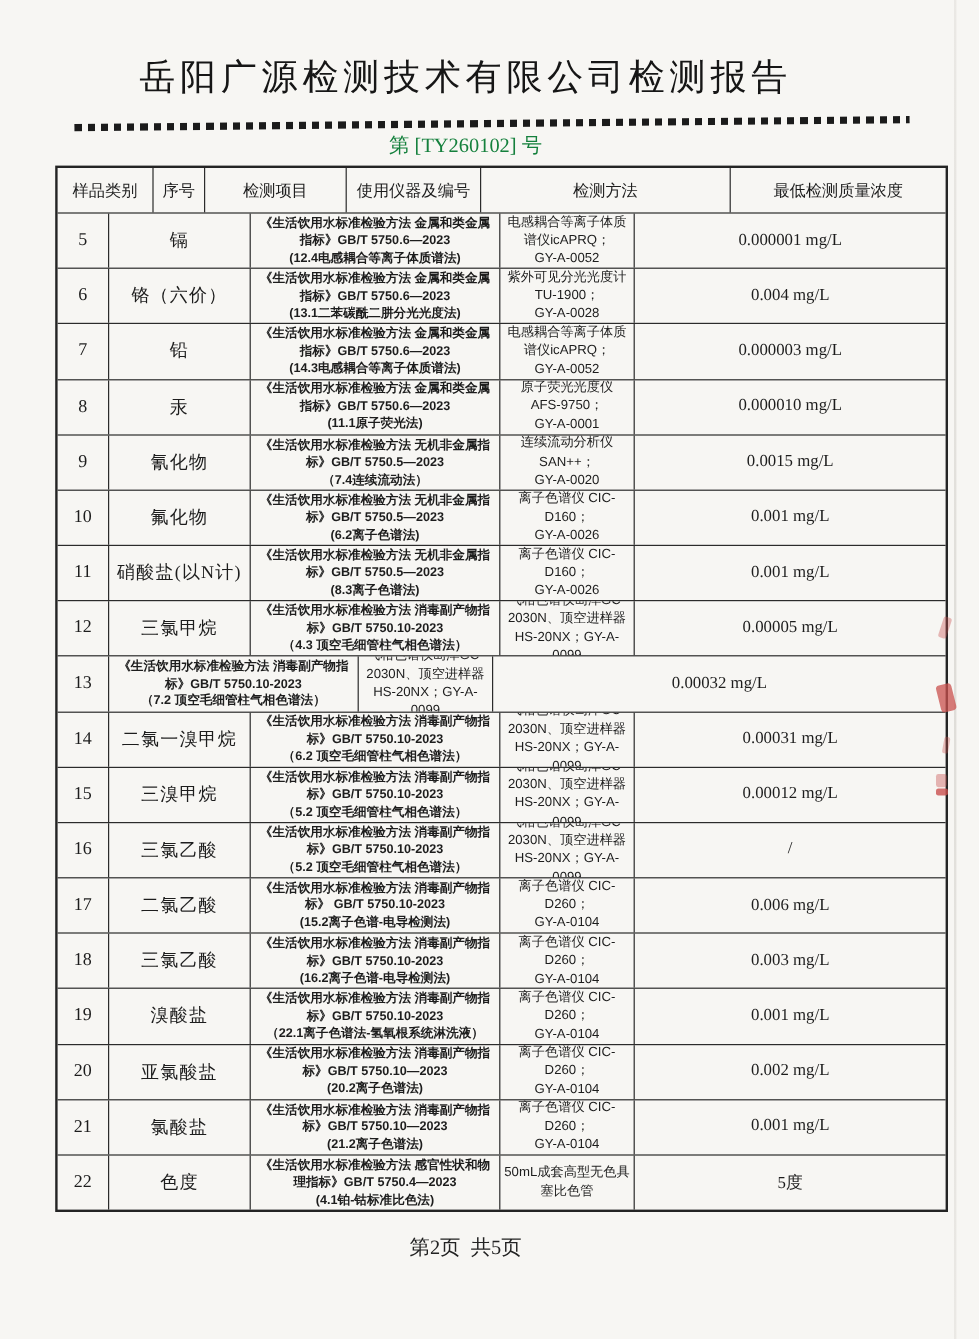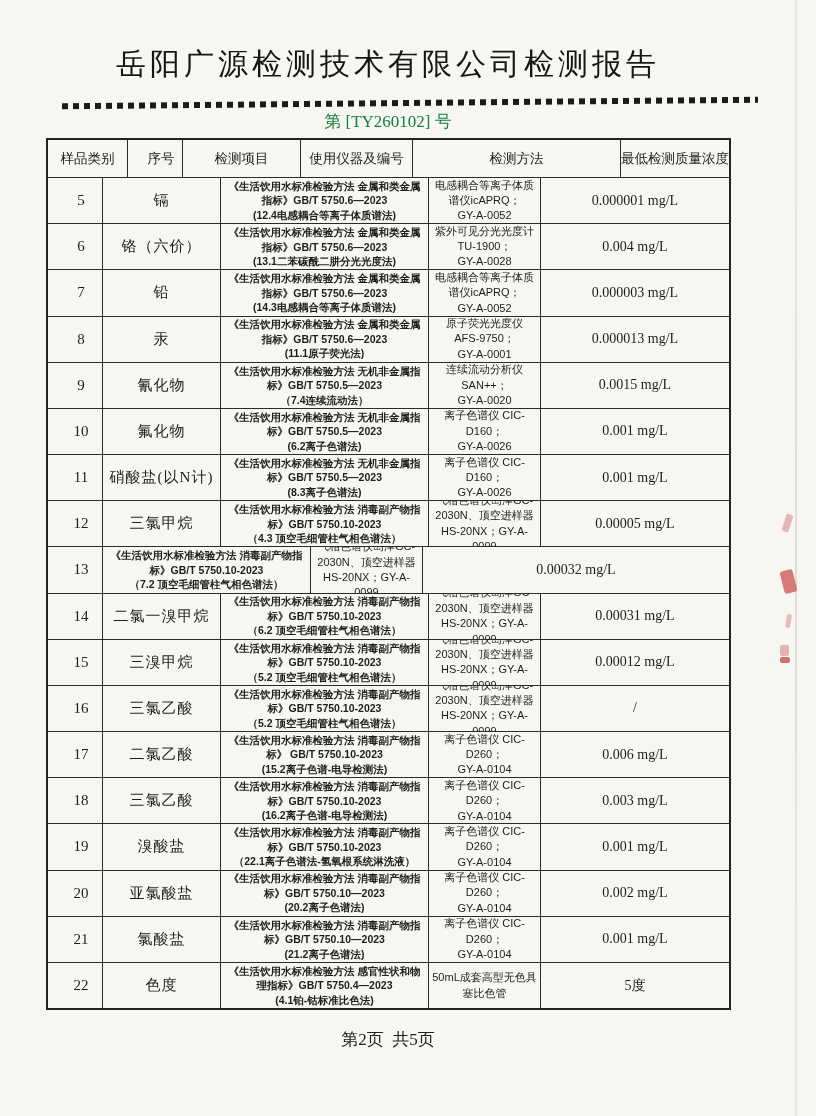--- a/index.html
+++ b/index.html
@@ -27,39 +27,39 @@
     transform:rotate(-0.55deg);
   }
   .report-no{
     position:absolute;top:110px;left:0;right:40px;
     text-align:center;font-size:17px;color:#15803d;
     white-space:pre;
   }
 
   
   .tbl{
-    position:absolute;top:138px;left:46px;width:685px;height:872px;
+    position:absolute;top:138px;left:46px;width:744px;height:872px;
     border:2px solid #242424;
     box-sizing:border-box;
     background:transparent;
     display:flex;flex-direction:column;
   }
   .thead{
     display:flex;height:37px;flex:0 0 37px;
     border-bottom:1.6px solid #2b2b2b;
   }
   .thead .hc{
     display:flex;align-items:center;justify-content:center;
     font-size:13.5px;box-sizing:border-box;
     border-right:1.5px solid #2b2b2b;
     text-align:center;
   }
   .hc:last-child{border-right:none;}
   .w-cat{width:80px;flex:0 0 80px;}
-  .w-no{width:43px;flex:0 0 43px;margin-left:12px;}
+  .w-no{width:43px;flex:0 0 43px;}
   .w-item{width:118px;flex:0 0 118px;}
   .w-method{width:208px;flex:0 0 208px;}
   .w-inst{width:112px;flex:0 0 112px;}
   .w-limit{flex:1;}
 
   .tbody-wrap{flex:1;display:flex;min-height:0;}
   .cat-cell{
     width:80px;flex:0 0 80px;box-sizing:border-box;
     border-right:1.5px solid #2b2b2b;
     display:flex;align-items:center;justify-content:center;
@@ -177,21 +177,21 @@
     <div class="c no w-no">8</div>
     <div class="c item w-item">汞</div>
     <div class="c method w-method">
       <div>《生活饮用水标准检验方法 金属和类金属指标》GB/T 5750.6—2023</div>
       <div>(11.1原子荧光法)</div>
     </div>
     <div class="c inst w-inst">
       <div>原子荧光光度仪 AFS-9750；</div>
       <div>GY-A-0001</div>
     </div>
-    <div class="c limit w-limit">0.000013 mg/L</div>
+    <div class="c limit w-limit">0.000010 mg/L</div>
   </div>
 
   <div class="row">
     <div class="c no w-no">9</div>
     <div class="c item w-item">氰化物</div>
     <div class="c method w-method">
       <div>《生活饮用水标准检验方法 无机非金属指标》GB/T 5750.5—2023</div>
       <div>（7.4连续流动法）</div>
     </div>
     <div class="c inst w-inst">

